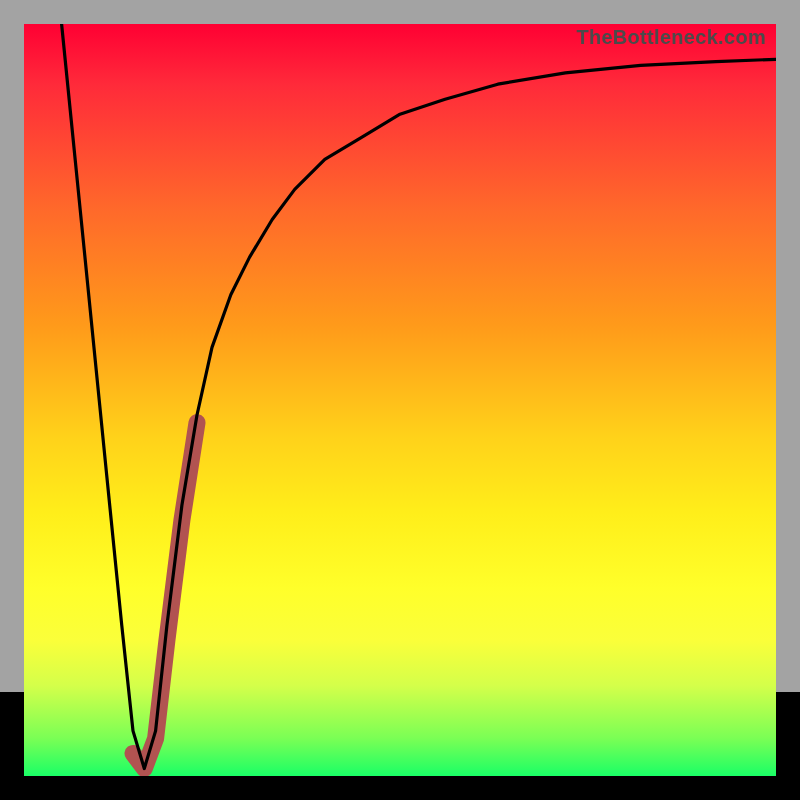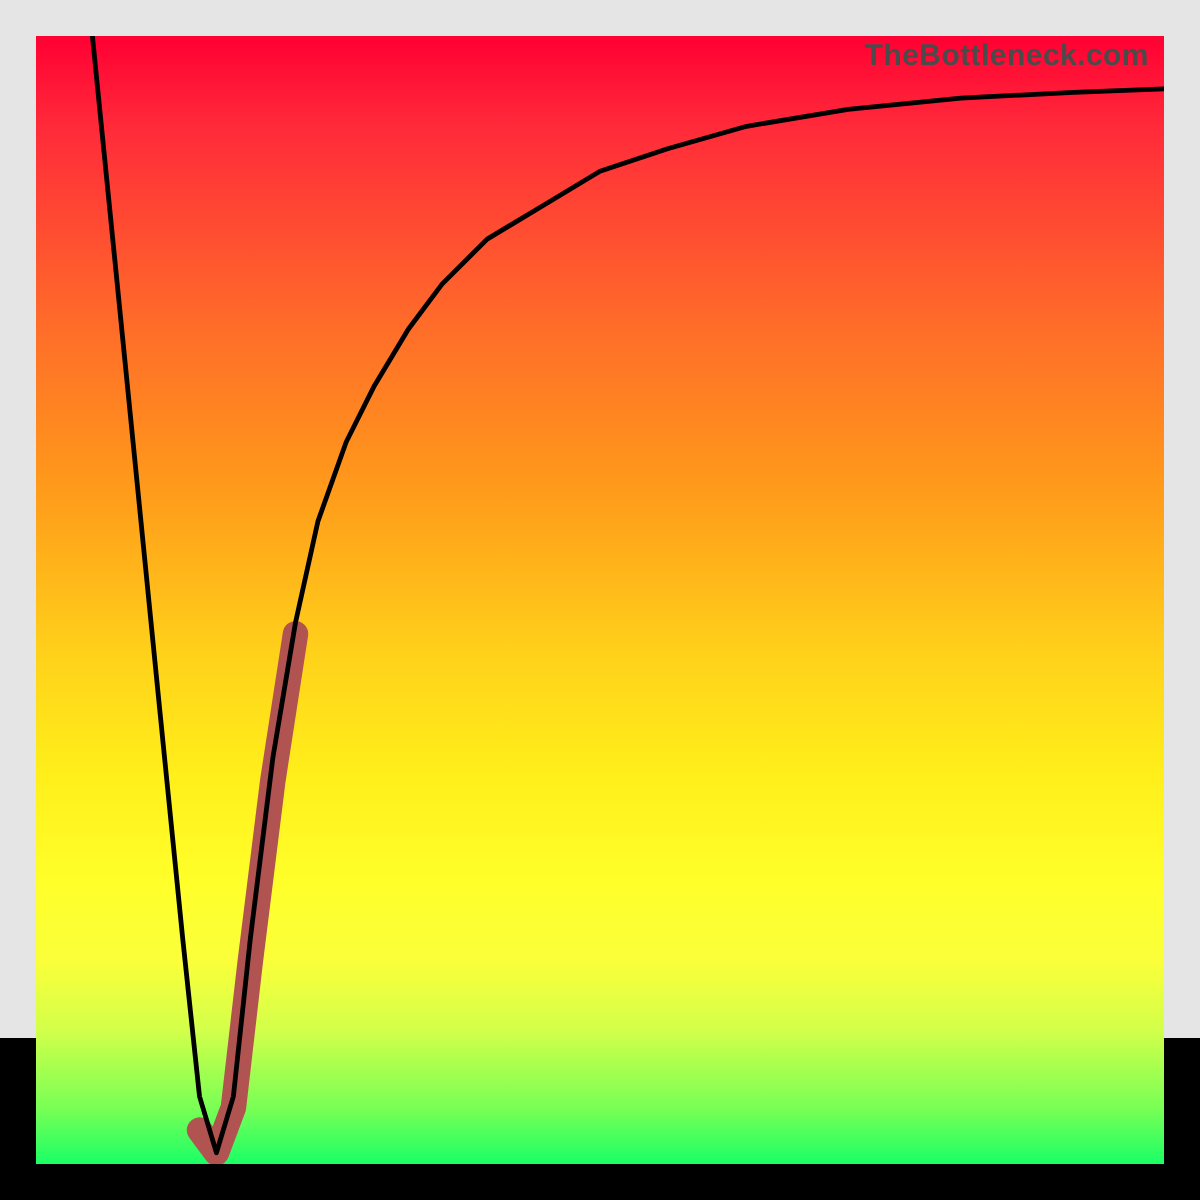--- a/index.html
+++ b/index.html
@@ -9,21 +9,21 @@
     height: 800px;
     overflow: hidden;
     background: #000;
   }
   .frame {
     position: absolute;
     top: 0;
     left: 0;
     width: 800px;
     height: 692px;
-    background: #e5e5e5;
+    background: #a3a3a3;
   }
   .plot-area {
     position: absolute;
     
     top: 24px;
     left: 24px;
     width: 752px;
     height: 752px;
     background: linear-gradient(to bottom,
       #ff0033 0%,

